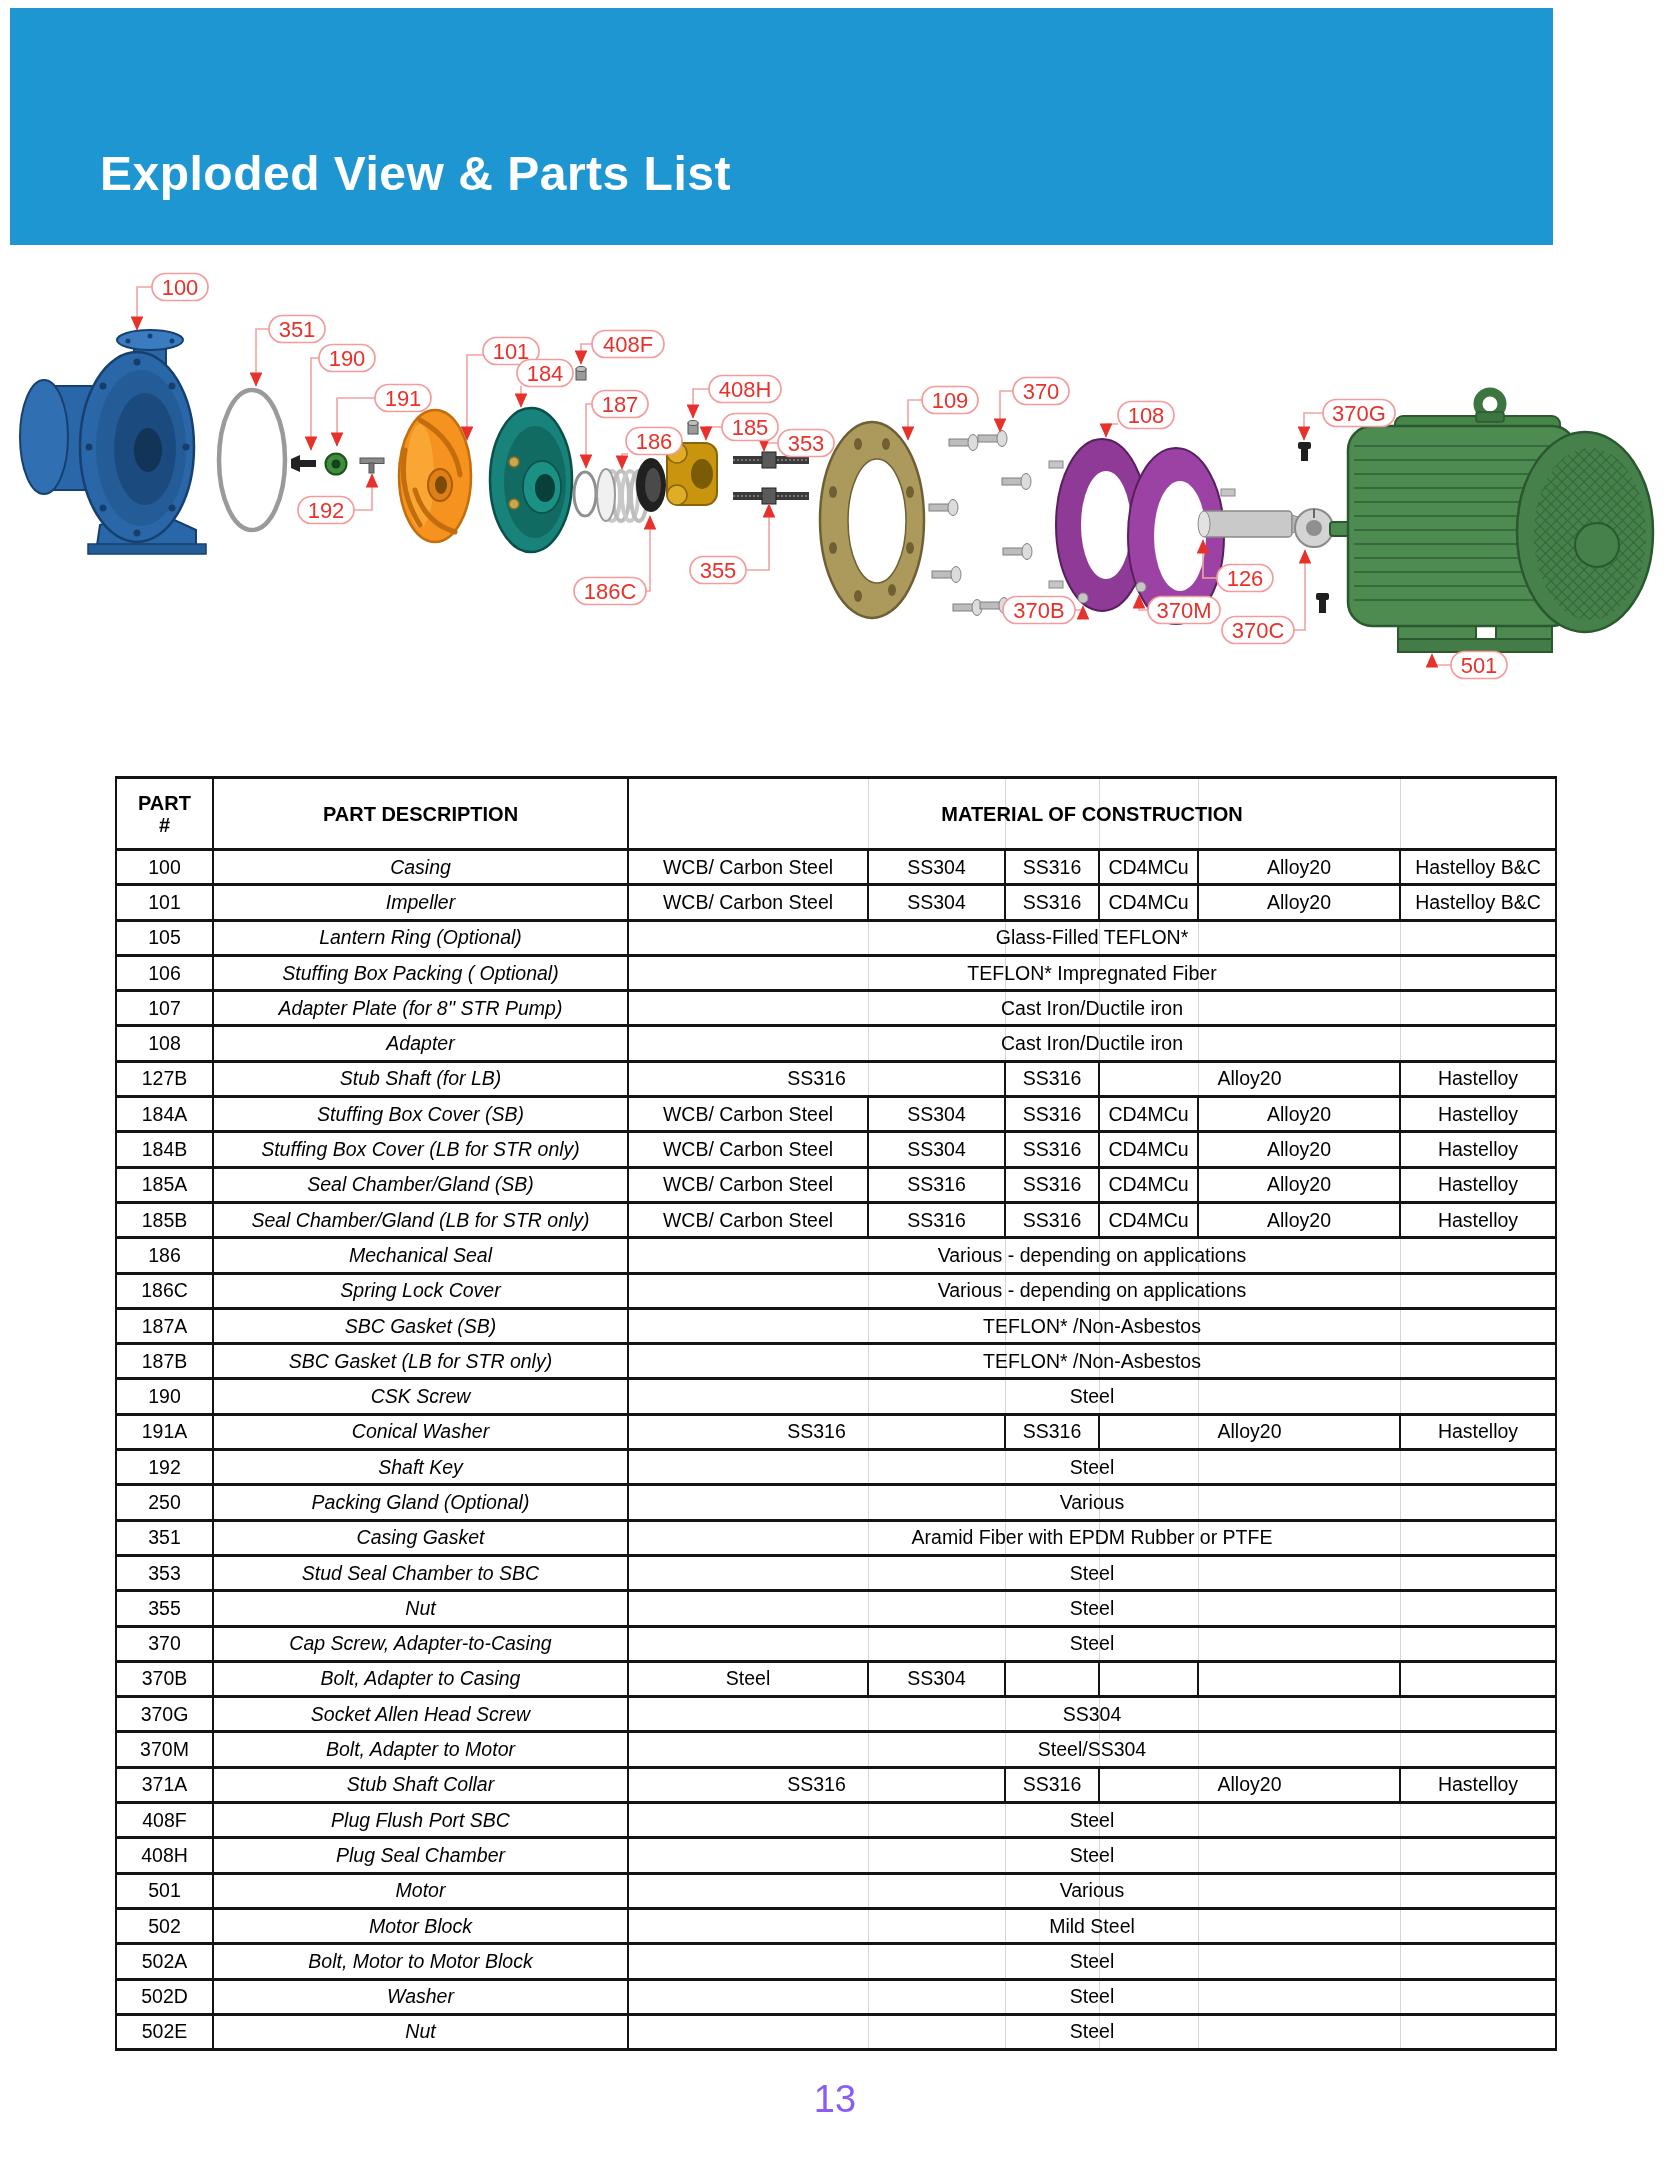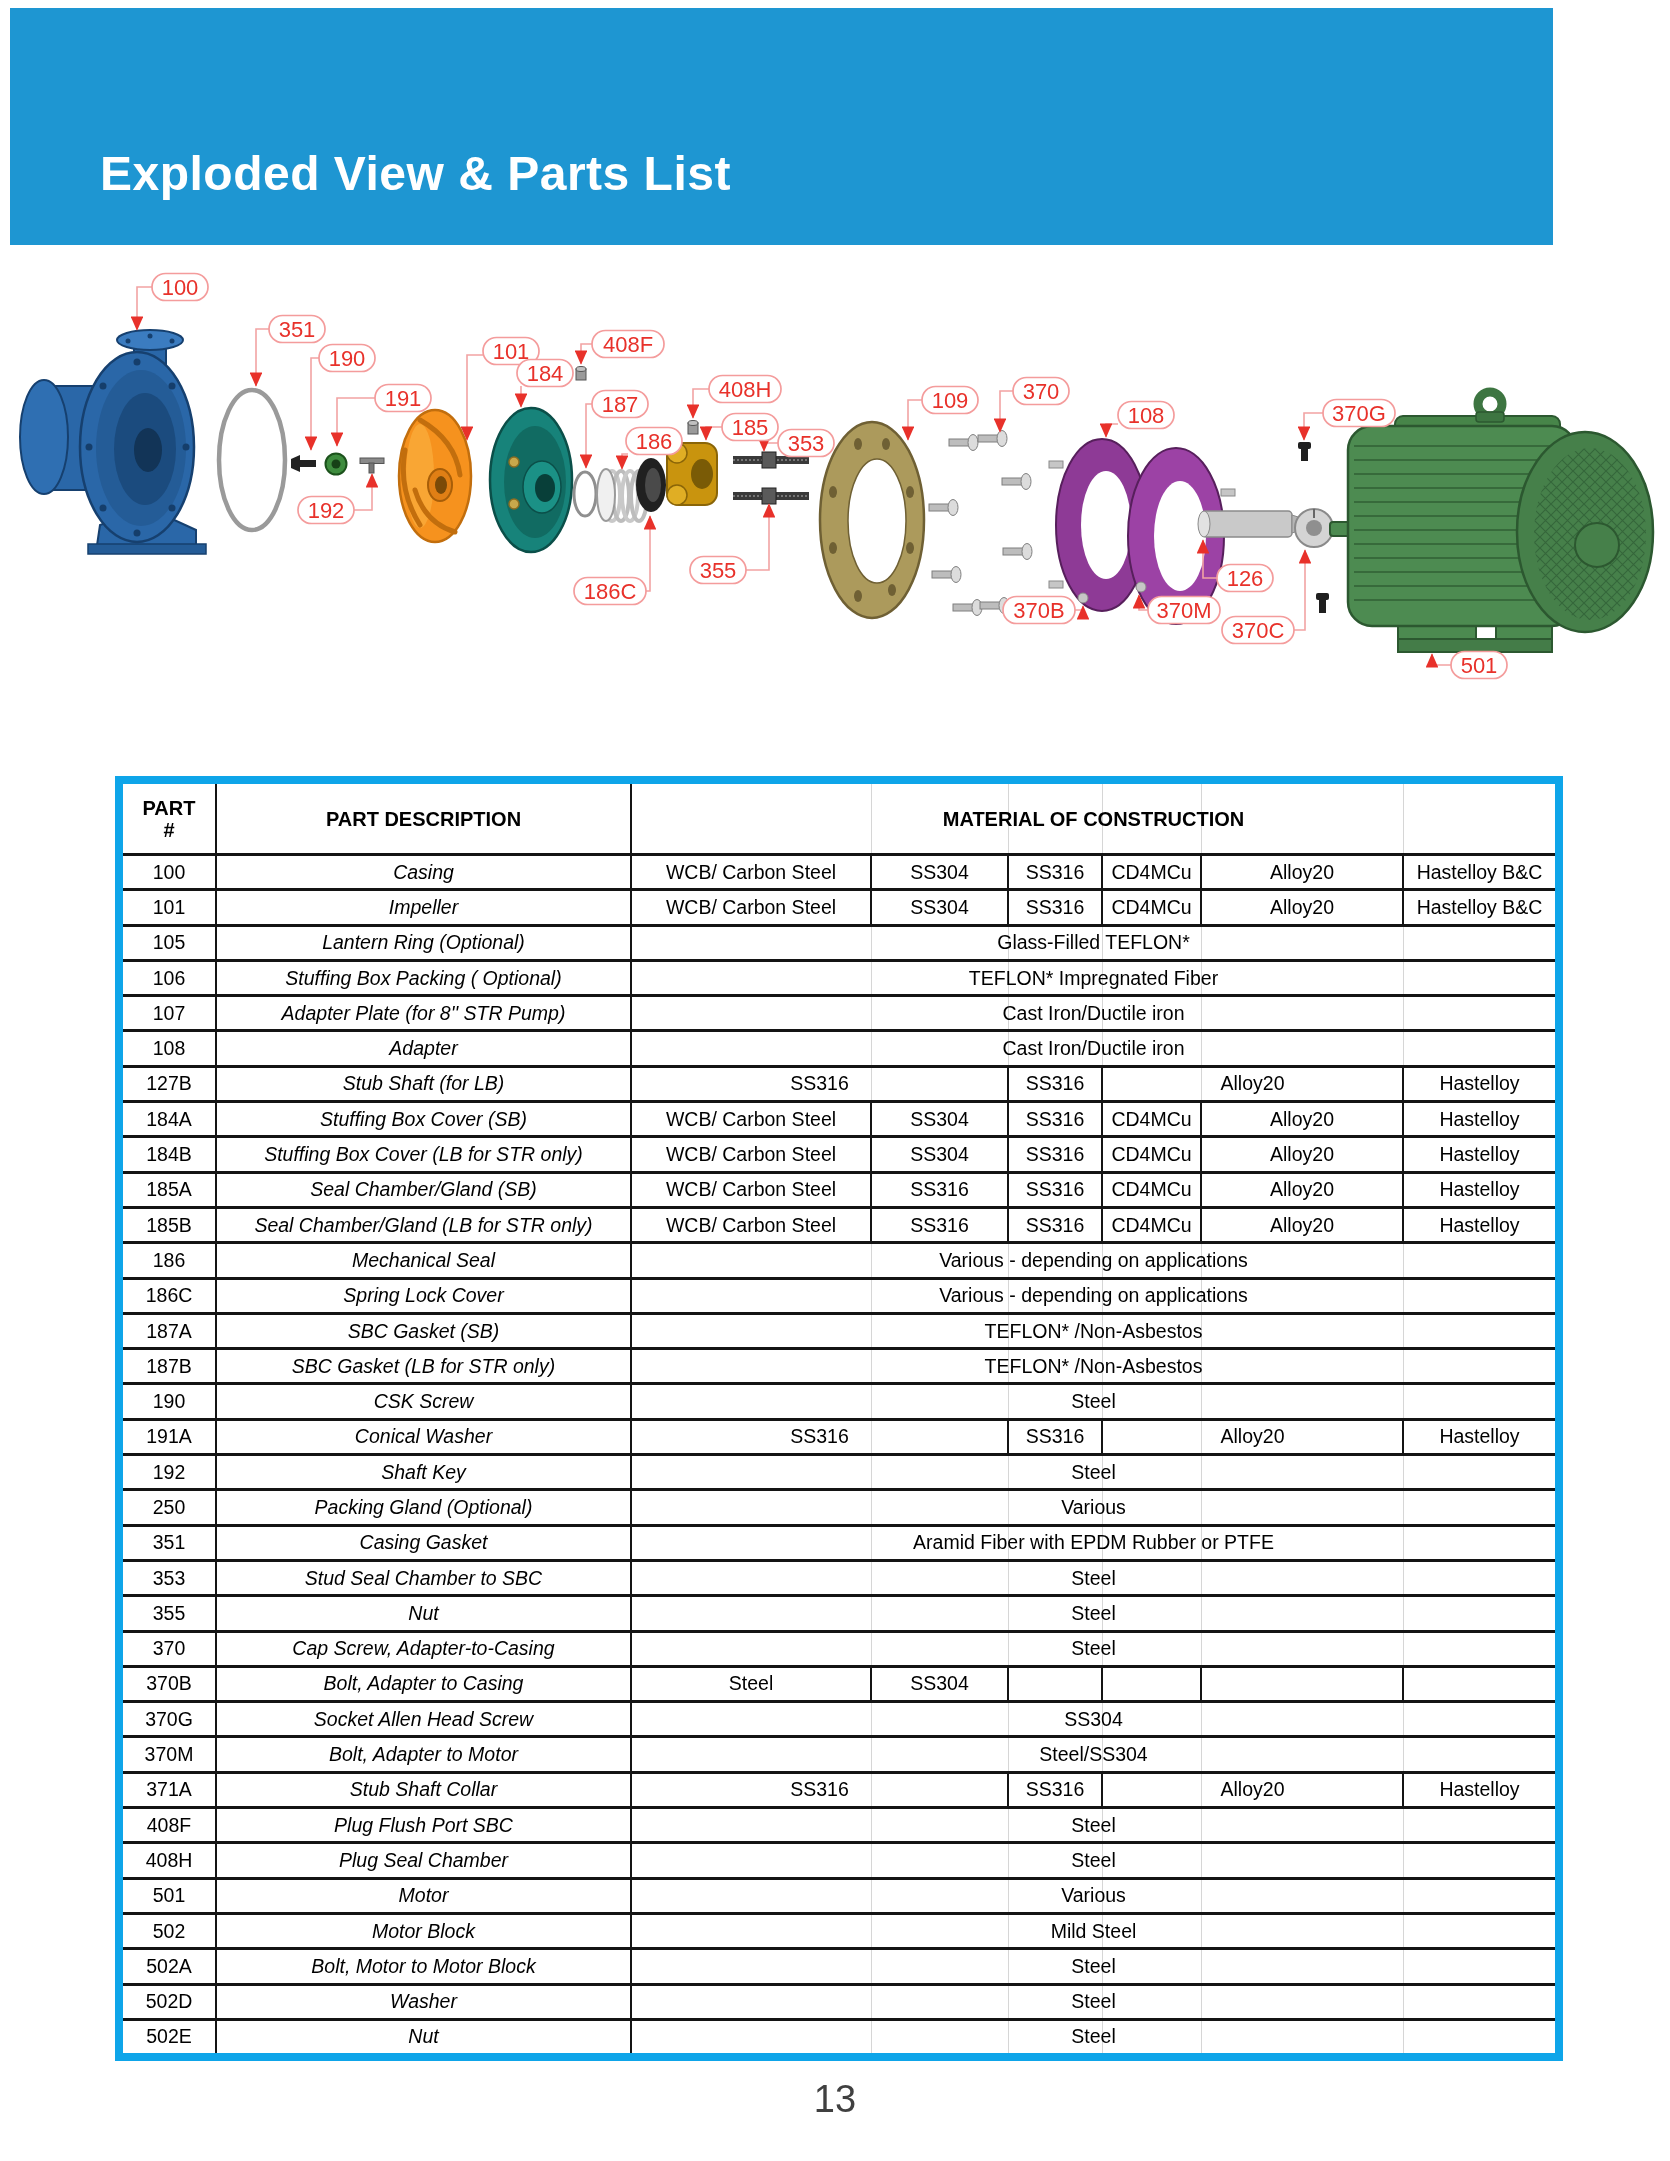--- a/index.html
+++ b/index.html
@@ -5,21 +5,21 @@
   html,body{margin:0;padding:0;background:#e8e8e8;}
   .page{position:relative;width:1670px;height:2161px;background:#ffffff;margin:0 auto;
         font-family:"Liberation Sans",sans-serif;overflow:hidden;}
   .banner{position:absolute;left:10px;top:8px;width:1543px;height:237px;background:#1E96D2;}
   .banner h1{position:absolute;left:90px;top:138px;margin:0;color:#ffffff;
              font-size:48px;font-weight:bold;letter-spacing:0.5px;}
   .diagram{position:absolute;left:0;top:240px;width:1670px;height:470px;}
   .diagram svg{display:block;}
   svg text.callout-text{font-family:"Liberation Sans",sans-serif;font-size:22px;fill:#E8312A;}
   .parts-table{position:absolute;left:115px;top:776px;width:1440px;border-collapse:collapse;
-               table-layout:fixed;border:8px solid #0ea5e9;}
+               table-layout:fixed;border:1px solid #0ea5e9;}
   .parts-table th,.parts-table td{border:2px solid #141414;border-top-width:3px;border-bottom-width:3px;
                padding:0;text-align:center;vertical-align:middle;color:#000;background-repeat:no-repeat;}
   .parts-table thead th{height:69px;font-size:20px;font-weight:bold;line-height:1.1;}
   .parts-table tbody td{height:32.3px;font-size:19.5px;white-space:nowrap;overflow:hidden;}
   .c-desc{font-size:19.5px;font-style:italic;}
   .footer-page-number{position:absolute;left:0;top:2078px;width:1670px;text-align:center;
                font-size:38px;color:#4BA7DE;}
 </style>
 </head>
 <body>
@@ -604,15 +604,15 @@
           <td colspan="6" style="background-image: linear-gradient(90deg, transparent 238.8px, rgb(214, 214, 214) 238.8px, rgb(214, 214, 214) 240.4px, transparent 240.4px), linear-gradient(90deg, transparent 375.8px, rgb(214, 214, 214) 375.8px, rgb(214, 214, 214) 377.4px, transparent 377.4px), linear-gradient(90deg, transparent 469.8px, rgb(214, 214, 214) 469.8px, rgb(214, 214, 214) 471.4px, transparent 471.4px), linear-gradient(90deg, transparent 568.8px, rgb(214, 214, 214) 568.8px, rgb(214, 214, 214) 570.4px, transparent 570.4px), linear-gradient(90deg, transparent 770.8px, rgb(214, 214, 214) 770.8px, rgb(214, 214, 214) 772.4px, transparent 772.4px);">Steel</td>
         </tr>
         <tr>
           <td>502E</td>
           <td class="c-desc">Nut</td>
           <td colspan="6" style="background-image: linear-gradient(90deg, transparent 238.8px, rgb(214, 214, 214) 238.8px, rgb(214, 214, 214) 240.4px, transparent 240.4px), linear-gradient(90deg, transparent 375.8px, rgb(214, 214, 214) 375.8px, rgb(214, 214, 214) 377.4px, transparent 377.4px), linear-gradient(90deg, transparent 469.8px, rgb(214, 214, 214) 469.8px, rgb(214, 214, 214) 471.4px, transparent 471.4px), linear-gradient(90deg, transparent 568.8px, rgb(214, 214, 214) 568.8px, rgb(214, 214, 214) 570.4px, transparent 570.4px), linear-gradient(90deg, transparent 770.8px, rgb(214, 214, 214) 770.8px, rgb(214, 214, 214) 772.4px, transparent 772.4px);">Steel</td>
         </tr>
       </tbody>
   </table>
 
-  <div class="footer-page-number" style="color: #404040;">13</div>
+  <div class="footer-page-number" style="color: #8b5cf6;">13</div>
 
 </div>
 
 </body></html>

